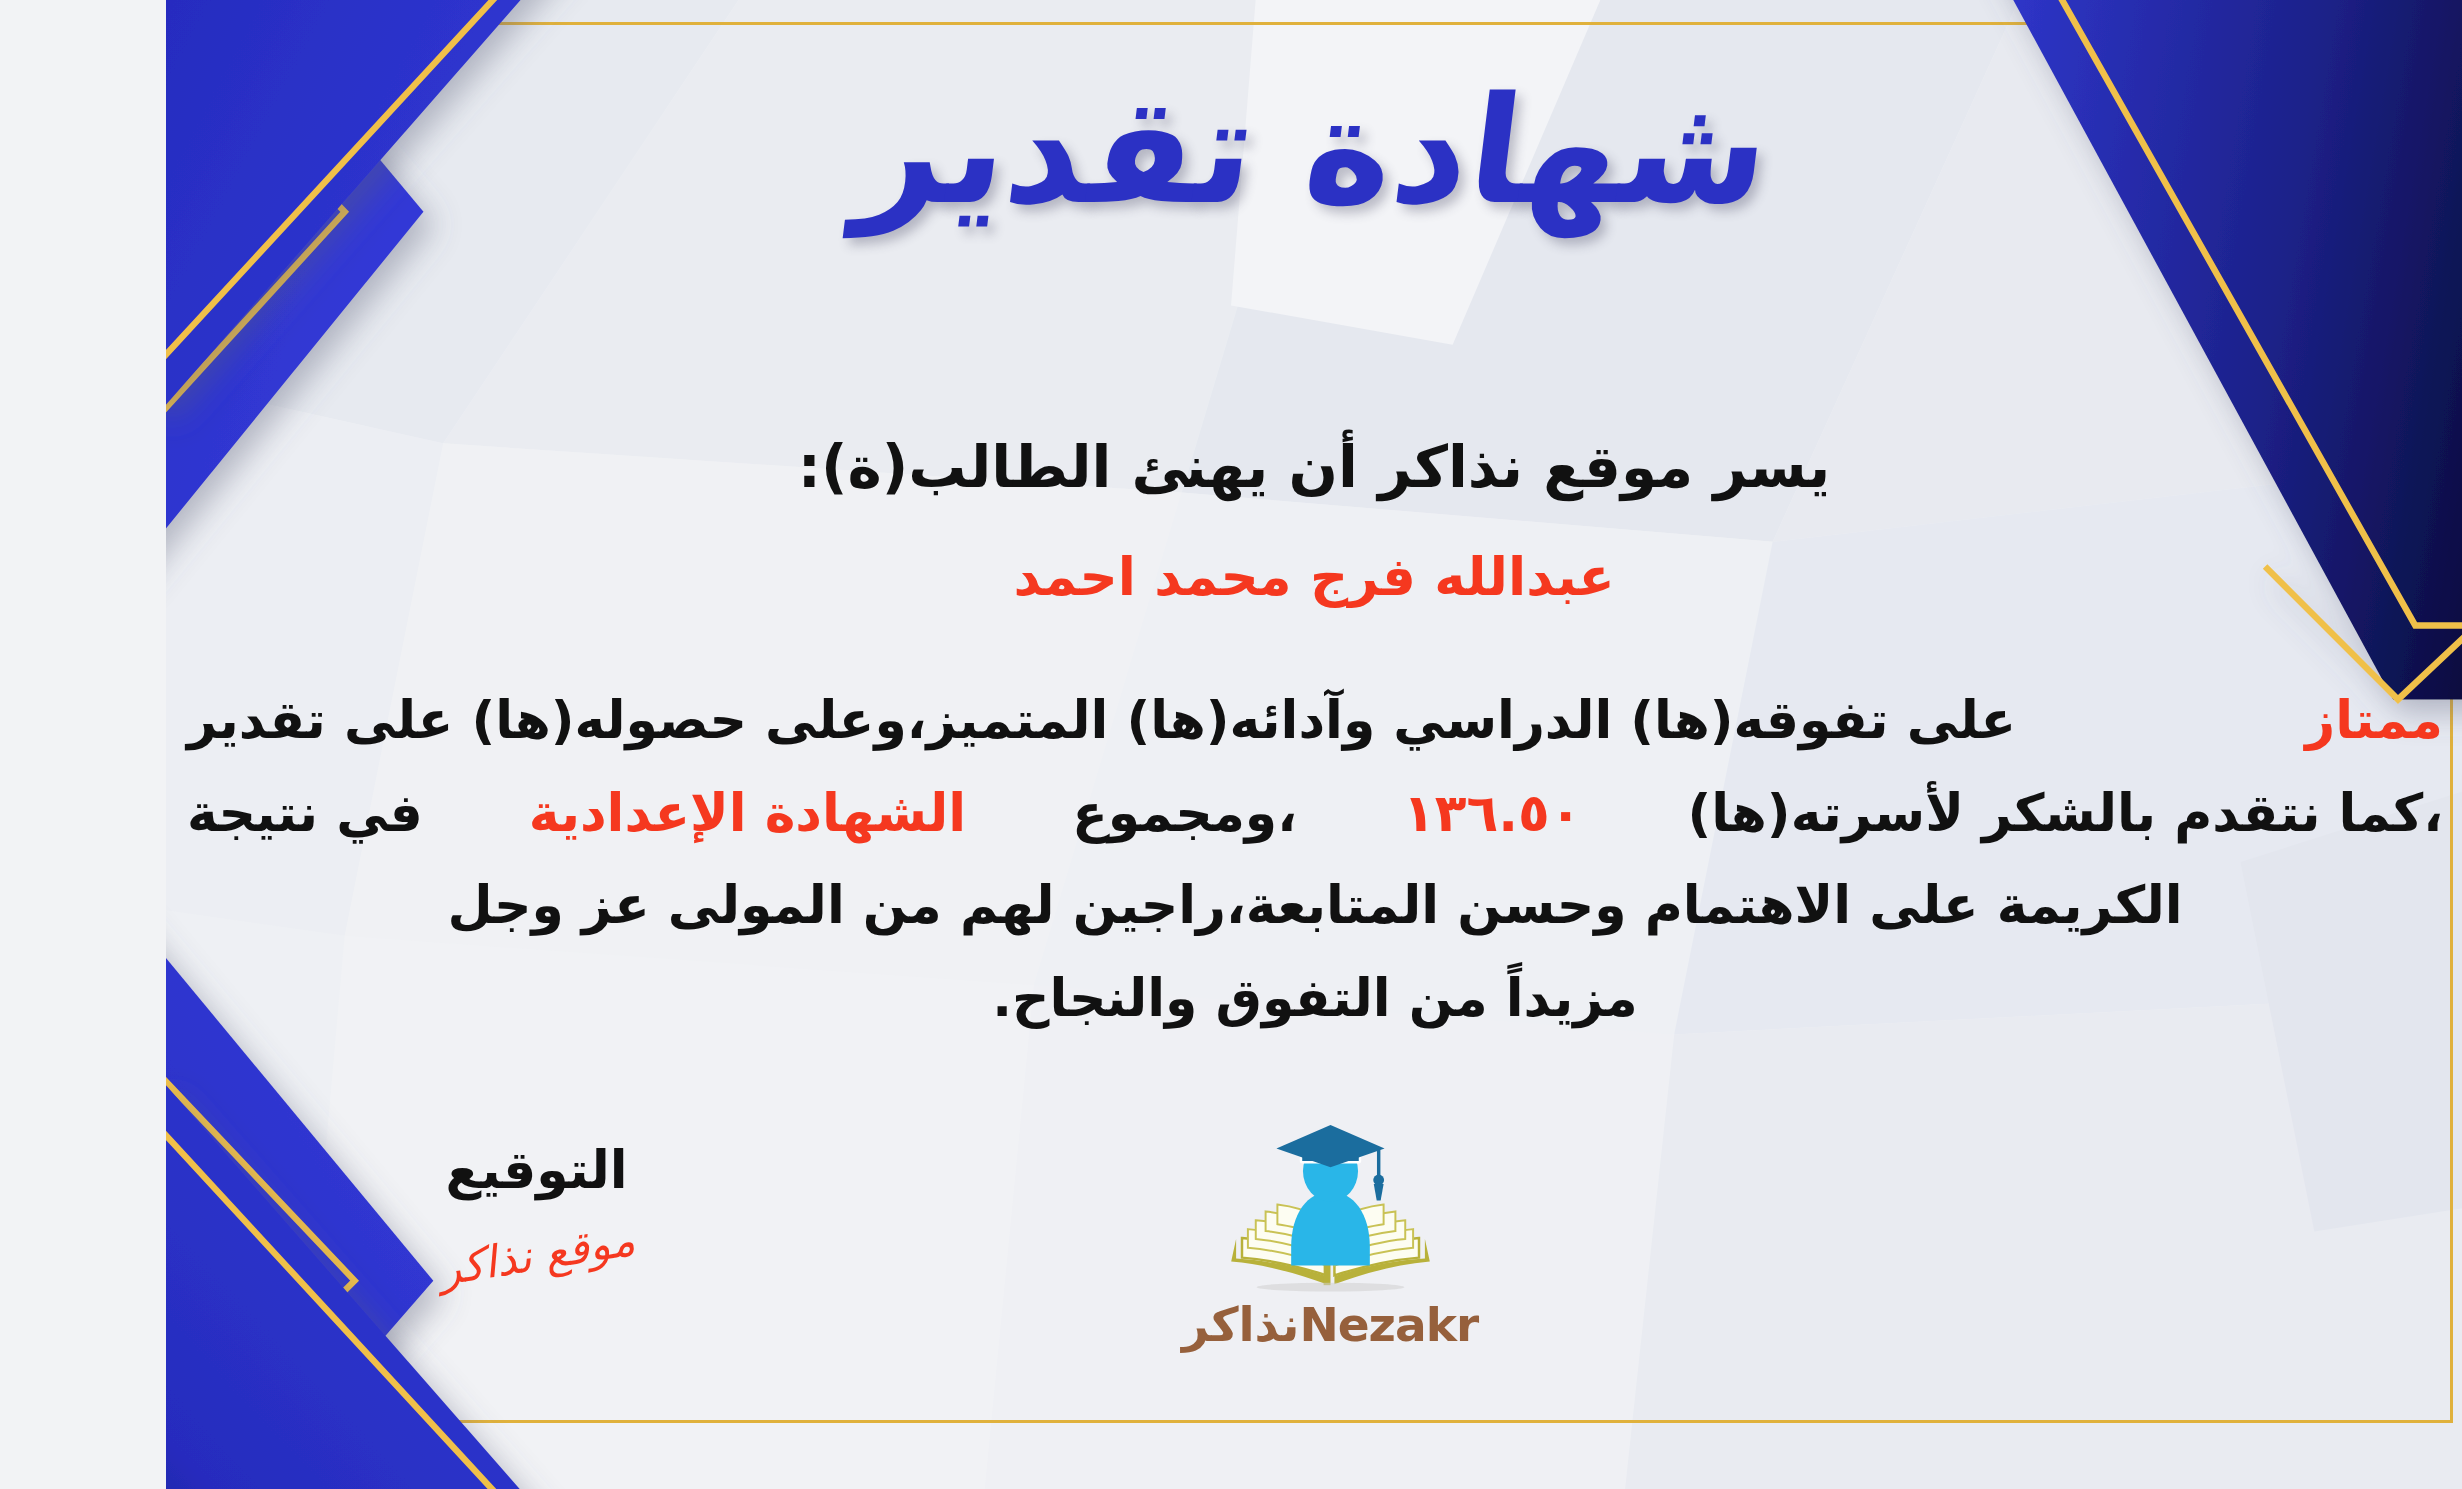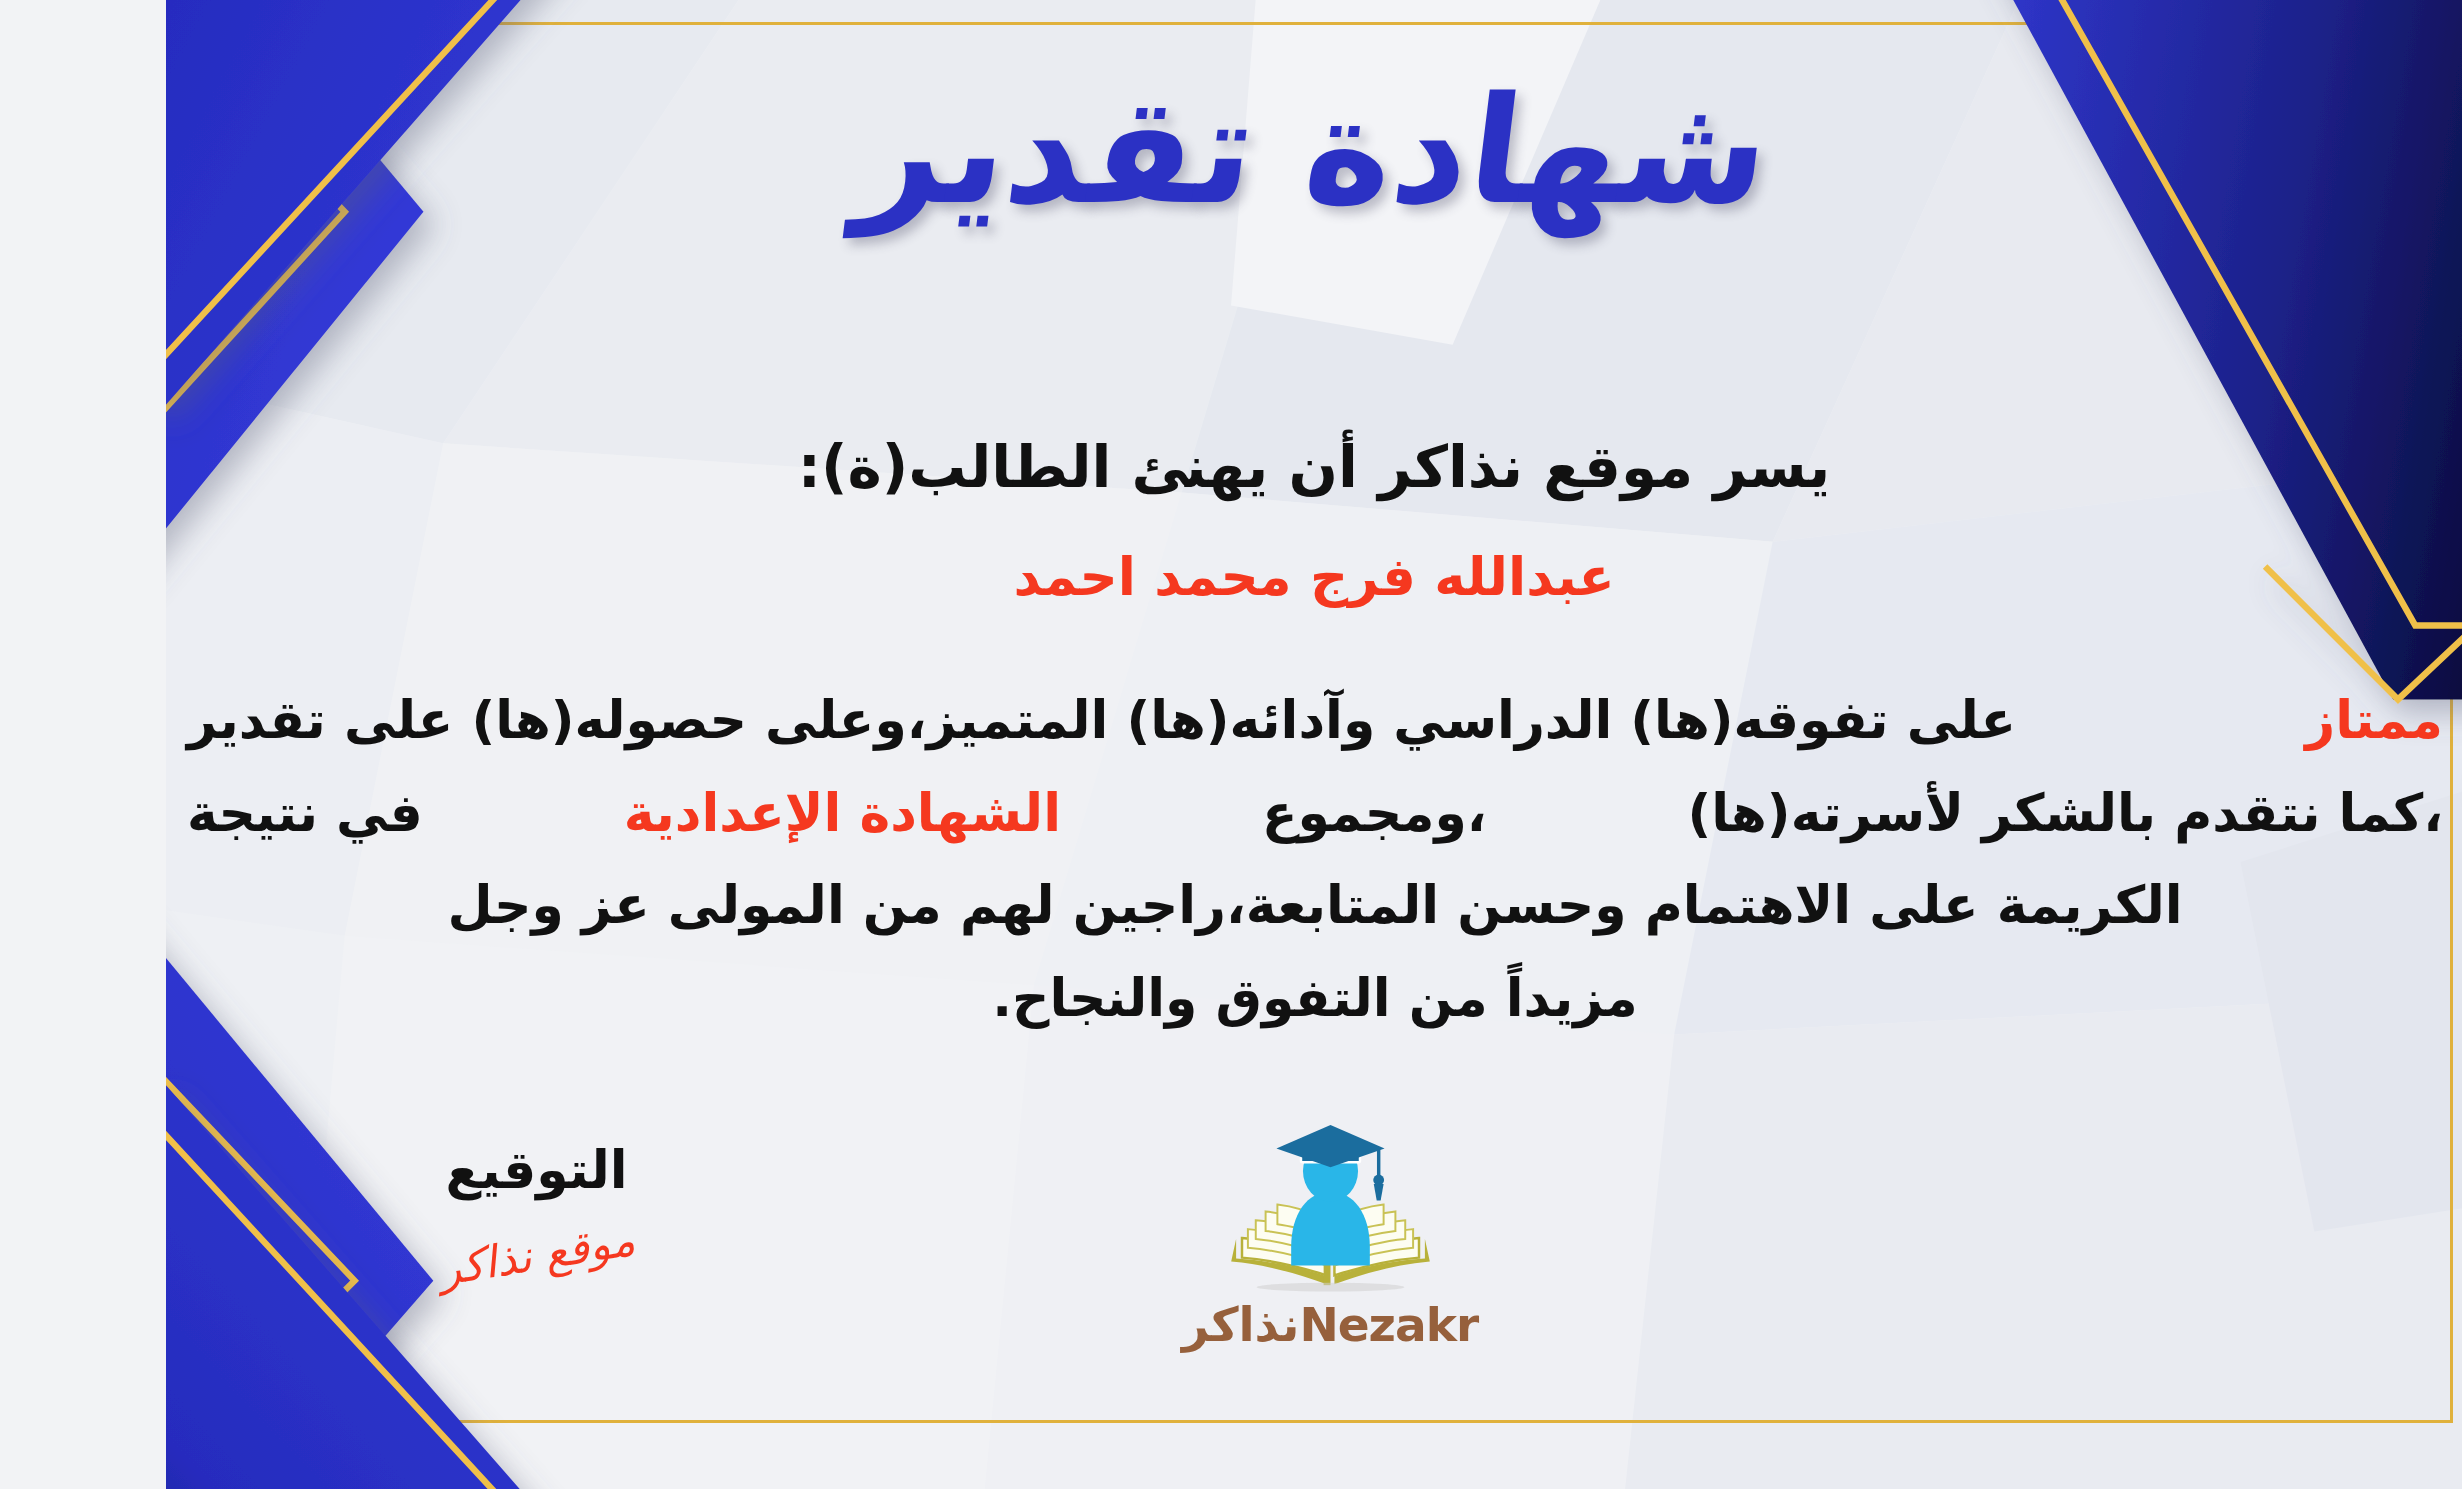--- a/index.html
+++ b/index.html
@@ -237,20 +237,21 @@
 
     <div class="body-block">
 
       <span class="body-line justify">
         <span class="hl">ممتاز</span>
         <span>على تفوقه(ها) الدراسي وآدائه(ها) المتميز،وعلى حصوله(ها) على تقدير</span>
       </span>
 
       <span class="body-line justify">
         <span>،كما نتقدم بالشكر لأسرته(ها)</span>
+        <span class="hl">١٣٦.٥٠</span>
         <span>،ومجموع</span>
         <span class="hl">الشهادة الإعدادية</span>
         <span>في نتيجة</span>
       </span>
 
       <span class="body-line center">الكريمة على الاهتمام وحسن المتابعة،راجين لهم من المولى عز وجل</span>
 
       <span class="body-line center">مزيداً من التفوق والنجاح.</span>
     </div>
 

